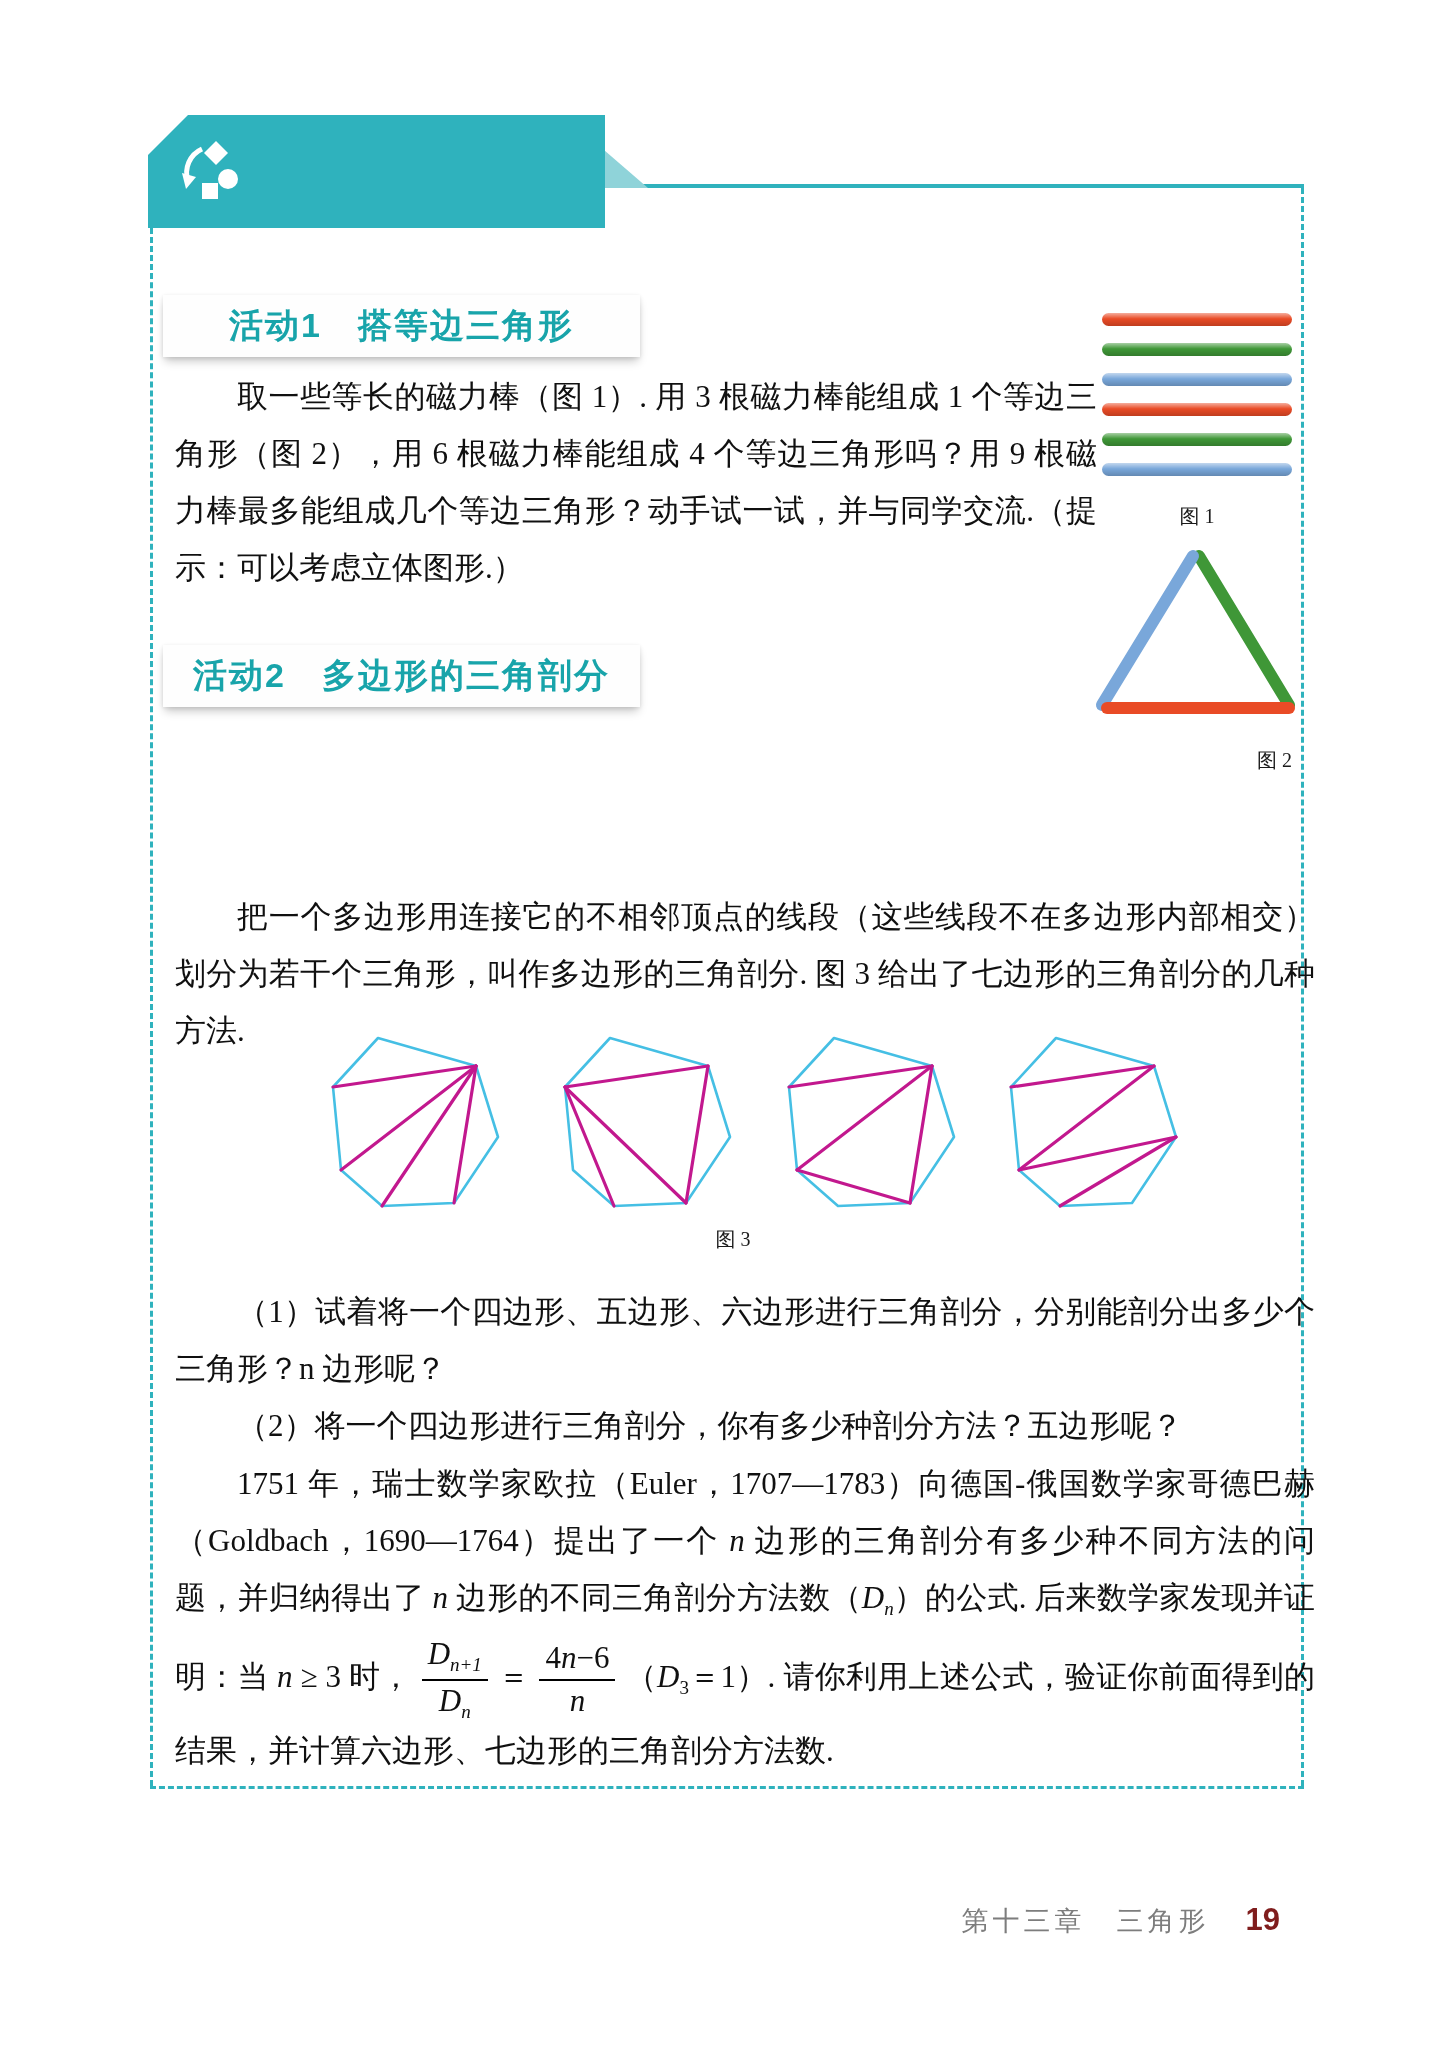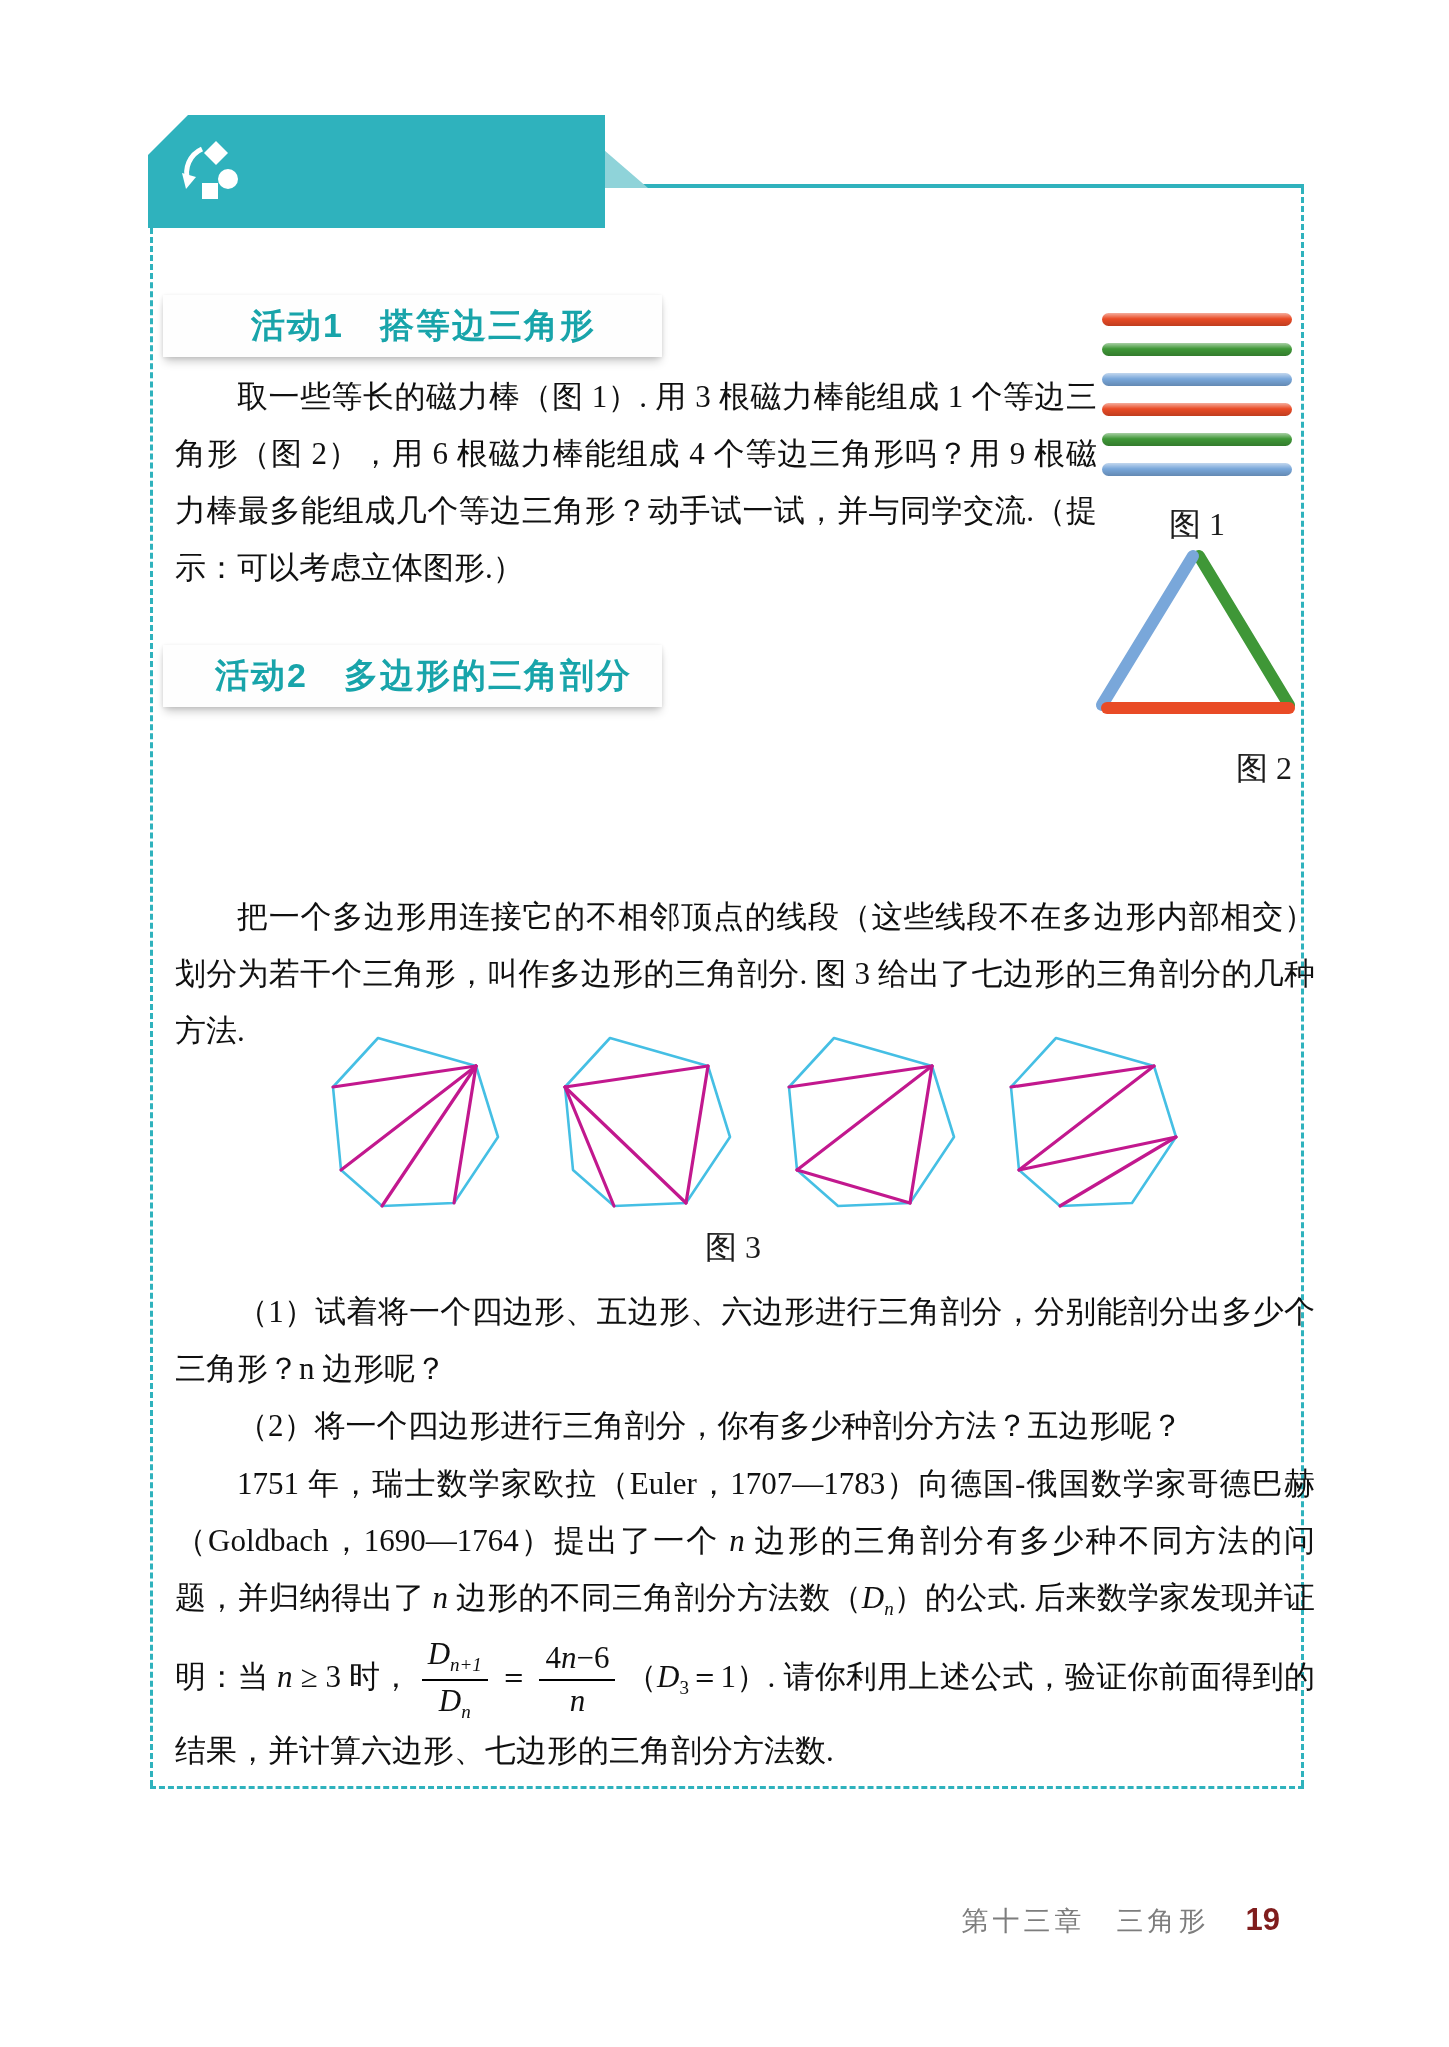--- a/index.html
+++ b/index.html
@@ -20,33 +20,33 @@
           display:flex;align-items:center;z-index:3;}
   .banner-icon{margin-left:30px;width:66px;height:66px;flex:0 0 auto;}
   .banner-title{color:#fff;font-size:57px;font-weight:bold;letter-spacing:14px;margin-left:18px;
                 font-family:"Liberation Serif","DejaVu Serif",serif;}
 
   
   .act-head{position:absolute;left:163px;width:477px;height:62px;background:#fefefe;
             box-shadow:0 6px 9px -2px rgba(0,0,0,.22),0 1px 4px rgba(0,0,0,.10);
             display:flex;align-items:center;justify-content:center;
             font-family:"Liberation Sans","DejaVu Sans",sans-serif;
-            font-weight:bold;font-size:34px;letter-spacing:2px;color:var(--heading_teal);z-index:2;padding-left:22px;}
+            font-weight:bold;font-size:34px;letter-spacing:2px;color:var(--heading_teal);z-index:2;}
 
   
   .para{position:absolute;font-size:31px;line-height:57px;text-align:justify;text-indent:62px;color:#101010;margin-left:12px;}
   .serif-i{font-style:italic;}
   sub.small{font-size:19px;}
 
   
   .rod-stack{position:absolute;left:1102px;top:313px;width:190px;height:163px;
              display:flex;flex-direction:column;justify-content:space-between;}
   .rod{height:13px;border-radius:7px;
        background-image:linear-gradient(rgba(255,255,255,.55),rgba(255,255,255,0) 45%,rgba(0,0,0,.18));}
-  .fig-caption{position:absolute;font-size:32px;text-align:center;color:#1a1a1a;}
+  .fig-caption{position:absolute;font-size:20px;text-align:center;color:#1a1a1a;}
 
   
   .tri-svg{position:absolute;left:1093px;top:545px;}
   .tri-svg line{stroke-width:12;stroke-linecap:round;fill:none;}
 
   
   .hepta{position:absolute;top:1035px;}
   .hepta polygon{fill:none;stroke:var(--hepta_outline);stroke-width:2.6;stroke-linejoin:round;}
   .hepta line{stroke:var(--hepta_diagonal);stroke-width:3.2;stroke-linecap:round;}
 

